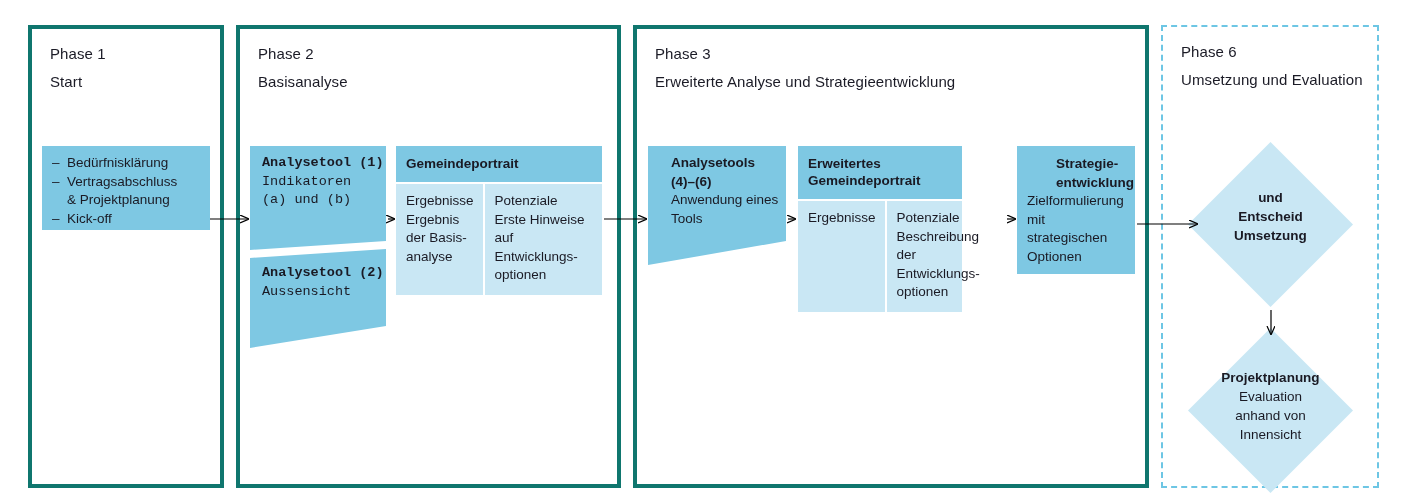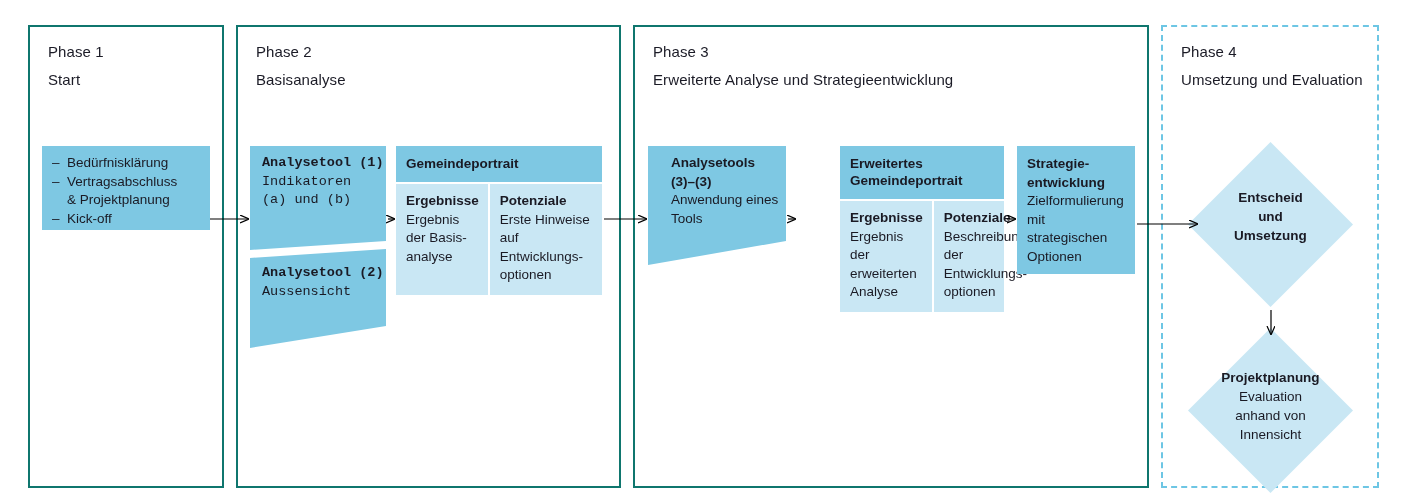--- a/index.html
+++ b/index.html
@@ -11,21 +11,21 @@
     position:relative;
     overflow:hidden;
   }
 
   #stage { position:absolute; left:0; top:0; width:1407px; height:502px; }
 
   
   .phase {
     position:absolute;
     background:#ffffff;
-    border:2px solid #0f766e;
+    border:4px solid #0f766e;
   }
   .phase.dashed { border:2px dashed #6dc6e4; }
 
   .phase-title {
     position:absolute;
     left:18px;
     font-size:15px;
     letter-spacing:.1px;
     color:#1b1b26;
     white-space:nowrap;
@@ -93,34 +93,34 @@
     background:#c9e7f4;
     border-top:2px solid #ffffff;
   }
   .card .col {
     flex:1 1 0;
     padding:8px 9px 10px 10px;
     font-size:13.5px;
     line-height:18.5px;
   }
   .card .col + .col { border-left:2px solid #ffffff; }
-  .card .col b { font-weight:bold; display:block; }
+  .card .col b { font-weight:normal; display:block; }
 
   #gp  { left:396px; top:146px; width:206px; }
   #gp .col:first-child { flex:0 0 84px; }
-  #egp { left:828px; top:146px; width:176px;padding-left:12px; }
+  #egp { left:786px; top:146px; width:176px;padding-left:12px; }
   #egp .col:first-child { flex:0 0 86px; }
 
   
   #strat {
     left:1017px; top:146px; width:118px; height:128px;
     padding:9px 9px 0 10px;
     font-size:13.5px; line-height:18.5px;
   }
-  #strat b { font-weight:bold; display:block; }
+  #strat b { font-weight:bold; display:block;margin-left:29px; }
 
   
   .diamond { position:absolute; }
   .diamond svg { position:absolute; left:0; top:0; }
   .diamond .dtxt {
     position:absolute;
     left:0; width:100%;
     text-align:center;
     font-size:13.5px;
     line-height:19px;
@@ -193,57 +193,56 @@
     <div class="phase-title l1">Phase 3</div>
     <div class="phase-title l2">Erweiterte Analyse und Strategieentwicklung</div>
   </div>
 
   <div class="slant-wrap" id="tool3wrap">
     <svg width="138" height="119" viewBox="0 0 138 119">
       <polygon points="0,0 138,0 138,95 0,119" fill="#7ec8e3"></polygon>
     </svg>
     <div class="slant-txt" id="tool3txt">
       <b>Analysetools</b>
-      <b>(3)–(3)</b>
+      <b>(4)–(6)</b>
       <span>Anwendung eines Tools</span>
     </div>
   </div>
 
   <div class="card" id="egp">
     <div class="card-hd">Erweitertes Gemeindeportrait</div>
     <div class="card-body">
       <div class="col">
         <b>Ergebnisse</b>
-        <span>Ergebnis der erweiterten Analyse</span>
       </div>
       <div class="col">
         <b>Potenziale</b>
         <span>Beschreibung der Entwicklungs-<br>optionen</span>
       </div>
     </div>
   </div>
 
   <div class="blk" id="strat">
     <b>Strategie-</b>
     <b>entwicklung</b>
     <span>Zielformulierung mit strategischen Optionen</span>
   </div>
 
   <div class="phase dashed" id="ph4">
-    <div class="phase-title l1">Phase 4</div>
+    <div class="phase-title l1">Phase 6</div>
     <div class="phase-title l2">Umsetzung und Evaluation</div>
   </div>
 
   <div class="diamond" id="dia1">
     <svg width="165" height="165" viewBox="0 0 165 165">
       <polygon points="82.5,0 165,82.5 82.5,165 0,82.5" fill="#c9e7f4"></polygon>
     </svg>
     <div class="dtxt">
+      <b>und</b>
       <b>Entscheid</b>
-      <b>und</b>
       <b>Umsetzung</b>
     </div>
   </div>
 
   <div class="diamond" id="dia2">
     <svg width="165" height="165" viewBox="0 0 165 165">
       <polygon points="82.5,0 165,82.5 82.5,165 0,82.5" fill="#c9e7f4"></polygon>
     </svg>
     <div class="dtxt">
       <b>Projektplanung</b>

